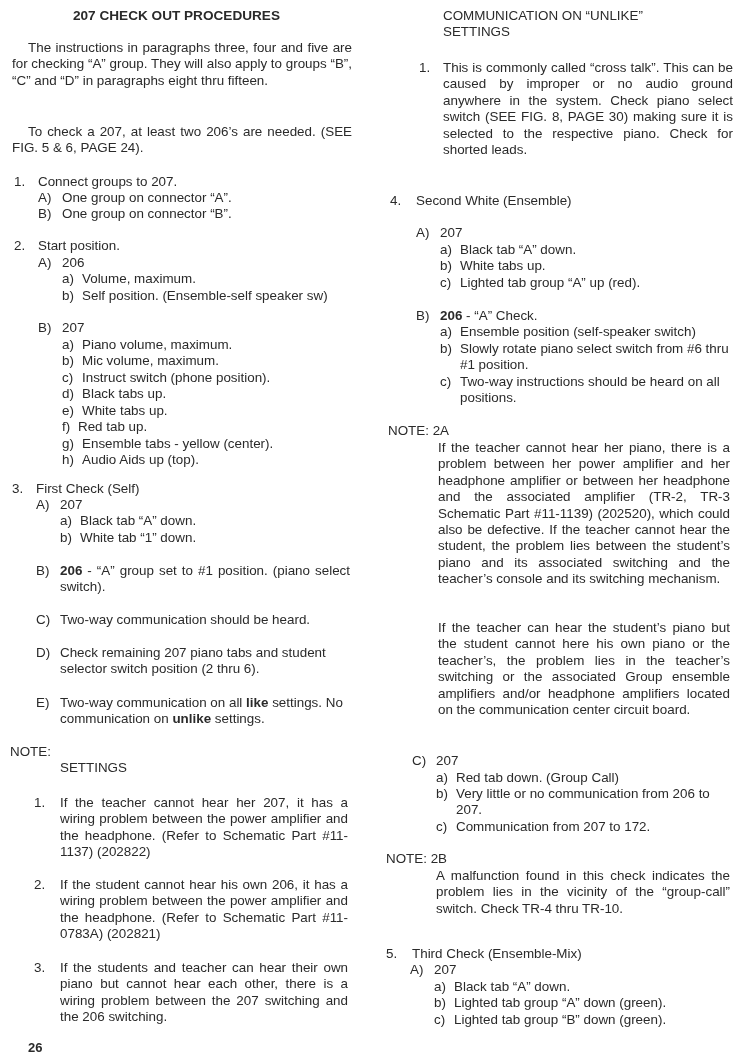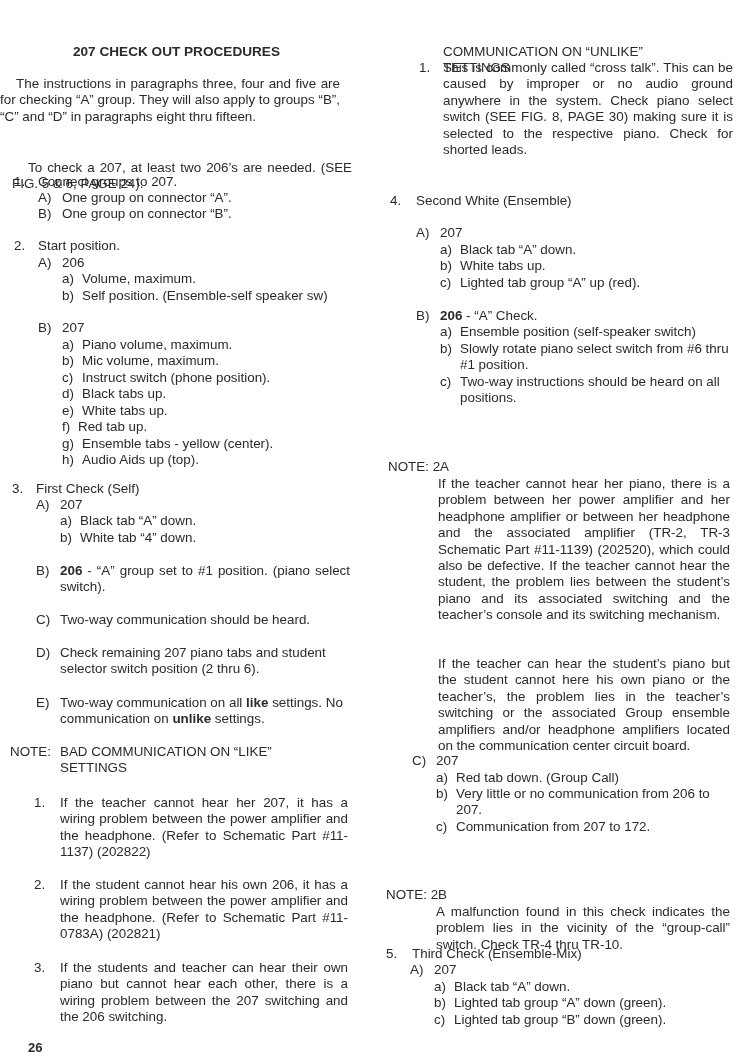--- a/index.html
+++ b/index.html
@@ -1,35 +1,35 @@
 <!DOCTYPE html>
 <html><head>
 <meta charset="utf-8">
 <style>
   html, body { margin: 0; padding: 0; }
   body {
     width: 748px; height: 1060px; background: #ffffff; color: #2a2a2a;
     font-family: "Liberation Sans", sans-serif; font-size: 13.4px; line-height: 16.4px;
     position: relative; overflow: hidden;
   }
-  .abs { position: absolute; margin-top: 36px; }
+  .abs { position: absolute; }
   .b { font-weight: normal; }
   .just { text-align: justify; }
   .title { font-weight: bold; font-size: 13.6px; }
   .row { position: absolute; display: flex; }
   .lbl { flex: 0 0 auto; }
   .txt { flex: 1 1 auto; }
   .pagenum { position: absolute; left: 28px; top: 1040px; font-weight: bold; font-size: 13px; }
 </style>
 </head>
 <body>
 
 <div class="abs title" style="left:73px;top:8px;">207 CHECK OUT PROCEDURES</div>
 
-<div class="abs just" style="left:0;top:40px;width:340px;text-indent:16px;">The instructions in paragraphs three, four and five are for checking “A” group. They will also apply to groups “B”, “C” and “D” in paragraphs eight thru fifteen.</div>
+<div class="abs just" style="left:12px;top:40px;width:340px;text-indent:16px;">The instructions in paragraphs three, four and five are for checking “A” group. They will also apply to groups “B”, “C” and “D” in paragraphs eight thru fifteen.</div>
 <div class="abs just" style="left:12px;top:124px;width:340px;text-indent:16px;">To check a 207, at least two 206’s are needed. (SEE FIG. 5 &amp; 6, PAGE 24).</div>
 
 <div class="row" style="left:14px;top:174px;">
   <span class="lbl" style="width:24px">1.</span>
   <span class="txt">Connect groups to 207.</span>
 </div>
 <div class="row" style="left:38px;top:190px;">
   <span class="lbl" style="width:24px">A)</span>
   <span class="txt">One group on connector “A”.</span>
 </div>
@@ -99,21 +99,21 @@
 <div class="row" style="left:36px;top:497px;">
   <span class="lbl" style="width:24px">A)</span>
   <span class="txt b">207</span>
 </div>
 <div class="row" style="left:60px;top:513px;">
     <span class="lbl" style="width:20px">a)</span>
     <span class="txt">Black tab “A” down.</span>
   </div>
 <div class="row" style="left:60px;top:530px;">
     <span class="lbl" style="width:20px">b)</span>
-    <span class="txt">White tab “4” down.</span>
+    <span class="txt">White tab “1” down.</span>
   </div>
 
 <div class="row" style="left:36px;top:563px;width:314px;">
   <span class="lbl" style="width:24px">B)</span>
   <span class="txt just"><b>206</b><span> - “A” group set to #1 position. (piano select switch).</span></span>
 </div>
 <div class="row" style="left:36px;top:612px;width:314px;">
   <span class="lbl" style="width:24px">C)</span>
   <span class="txt">Two-way communication should be heard.</span>
 </div>
@@ -121,21 +121,21 @@
   <span class="lbl" style="width:24px">D)</span>
   <span class="txt">Check remaining 207 piano tabs and student selector switch position (2 thru 6).</span>
 </div>
 <div class="row" style="left:36px;top:695px;width:314px;">
   <span class="lbl" style="width:24px">E)</span>
   <span class="txt"><span>Two-way communication on all </span><b>like</b><span> settings. No communication on </span><b>unlike</b><span> settings.</span></span>
 </div>
 
 <div class="row" style="left:10px;top:744px;">
   <span class="lbl" style="width:50px">NOTE:</span>
-  <span class="txt b"><span>BAD COMMUNICATION ON “LIKE”</span><br><span>SETTINGS</span></span>
+  <span class="txt b"><br><span>SETTINGS</span></span>
 </div>
 <div class="row just" style="left:34px;top:795px;width:314px;">
   <span class="lbl" style="width:26px">1.</span>
   <span class="txt just">If the teacher cannot hear her 207, it has a wiring problem between the power amplifier and the headphone. (Refer to Schematic Part #11-1137) (202822)</span>
 </div>
 <div class="row just" style="left:34px;top:877px;width:314px;">
   <span class="lbl" style="width:26px">2.</span>
   <span class="txt just">If the student cannot hear his own 206, it has a wiring problem between the power ampli­fier and the headphone. (Refer to Schematic Part #11-0783A) (202821)</span>
 </div>
 <div class="row just" style="left:34px;top:960px;width:314px;">

